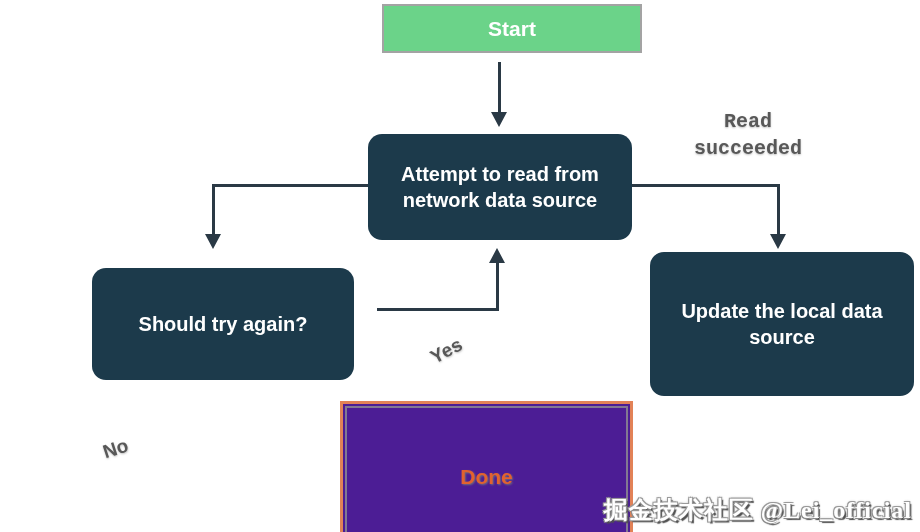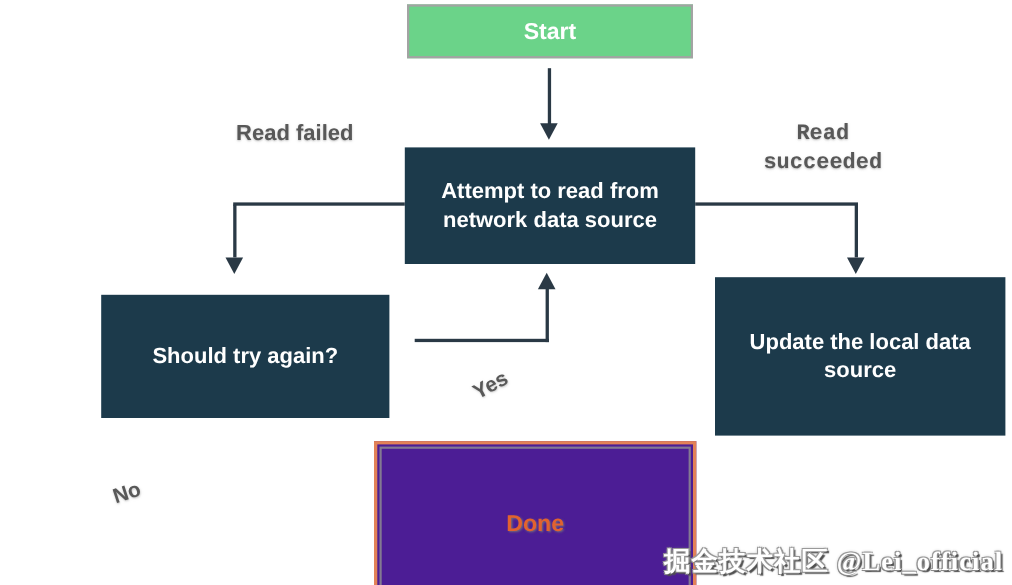--- a/index.html
+++ b/index.html
@@ -15,32 +15,32 @@
   .node {
     position: absolute;
     display: flex;
     align-items: center;
     justify-content: center;
     text-align: center;
     font-weight: bold;
     box-sizing: border-box;
   }
   .node-start {
-    left: 370px; top: 4px; width: 260px; height: 49px;
+    left: 382px; top: 4px; width: 260px; height: 49px;
     background: #6bd389;
     border: 2px solid #a3a3a3;
     color: #ffffff;
     font-size: 21px;
   }
   .node-dark {
     background: #1c3a4b;
     color: #ffffff;
     font-size: 20px;
     line-height: 1.3;
-    border-radius: 0;
+    border-radius: 14px;
     padding: 6px 16px;
   }
   .node-attempt { left: 368px; top: 134px; width: 264px; height: 106px; }
   .node-should  { left: 92px;  top: 268px; width: 262px; height: 112px; text-align: right; }
   .node-update  { left: 650px; top: 252px; width: 264px; height: 144px; }
   .node-done {
     left: 340px; top: 401px; width: 293px; height: 151px;
     border: 3px solid #e28257;
     background: #4c1d95;
   }
@@ -138,21 +138,20 @@
   <div class="node node-dark node-update">
     <span>Update the local data source</span>
   </div>
 
   <div class="node node-done">
     <div class="done-inner">
       <span class="done-label">Done</span>
     </div>
   </div>
 
-  <div class="edge-label label-read-failed">Read failed</div>
   <div class="edge-label label-read-succeeded">Read succeeded</div>
   <div class="edge-label label-yes">Yes</div>
   <div class="edge-label label-no">No</div>
 
   <div class="line l-start-v"></div>
   <div class="head head-down h-start"></div>
 
   <div class="line l-fail-h"></div>
   <div class="line l-fail-v"></div>
   <div class="head head-down h-fail"></div>

